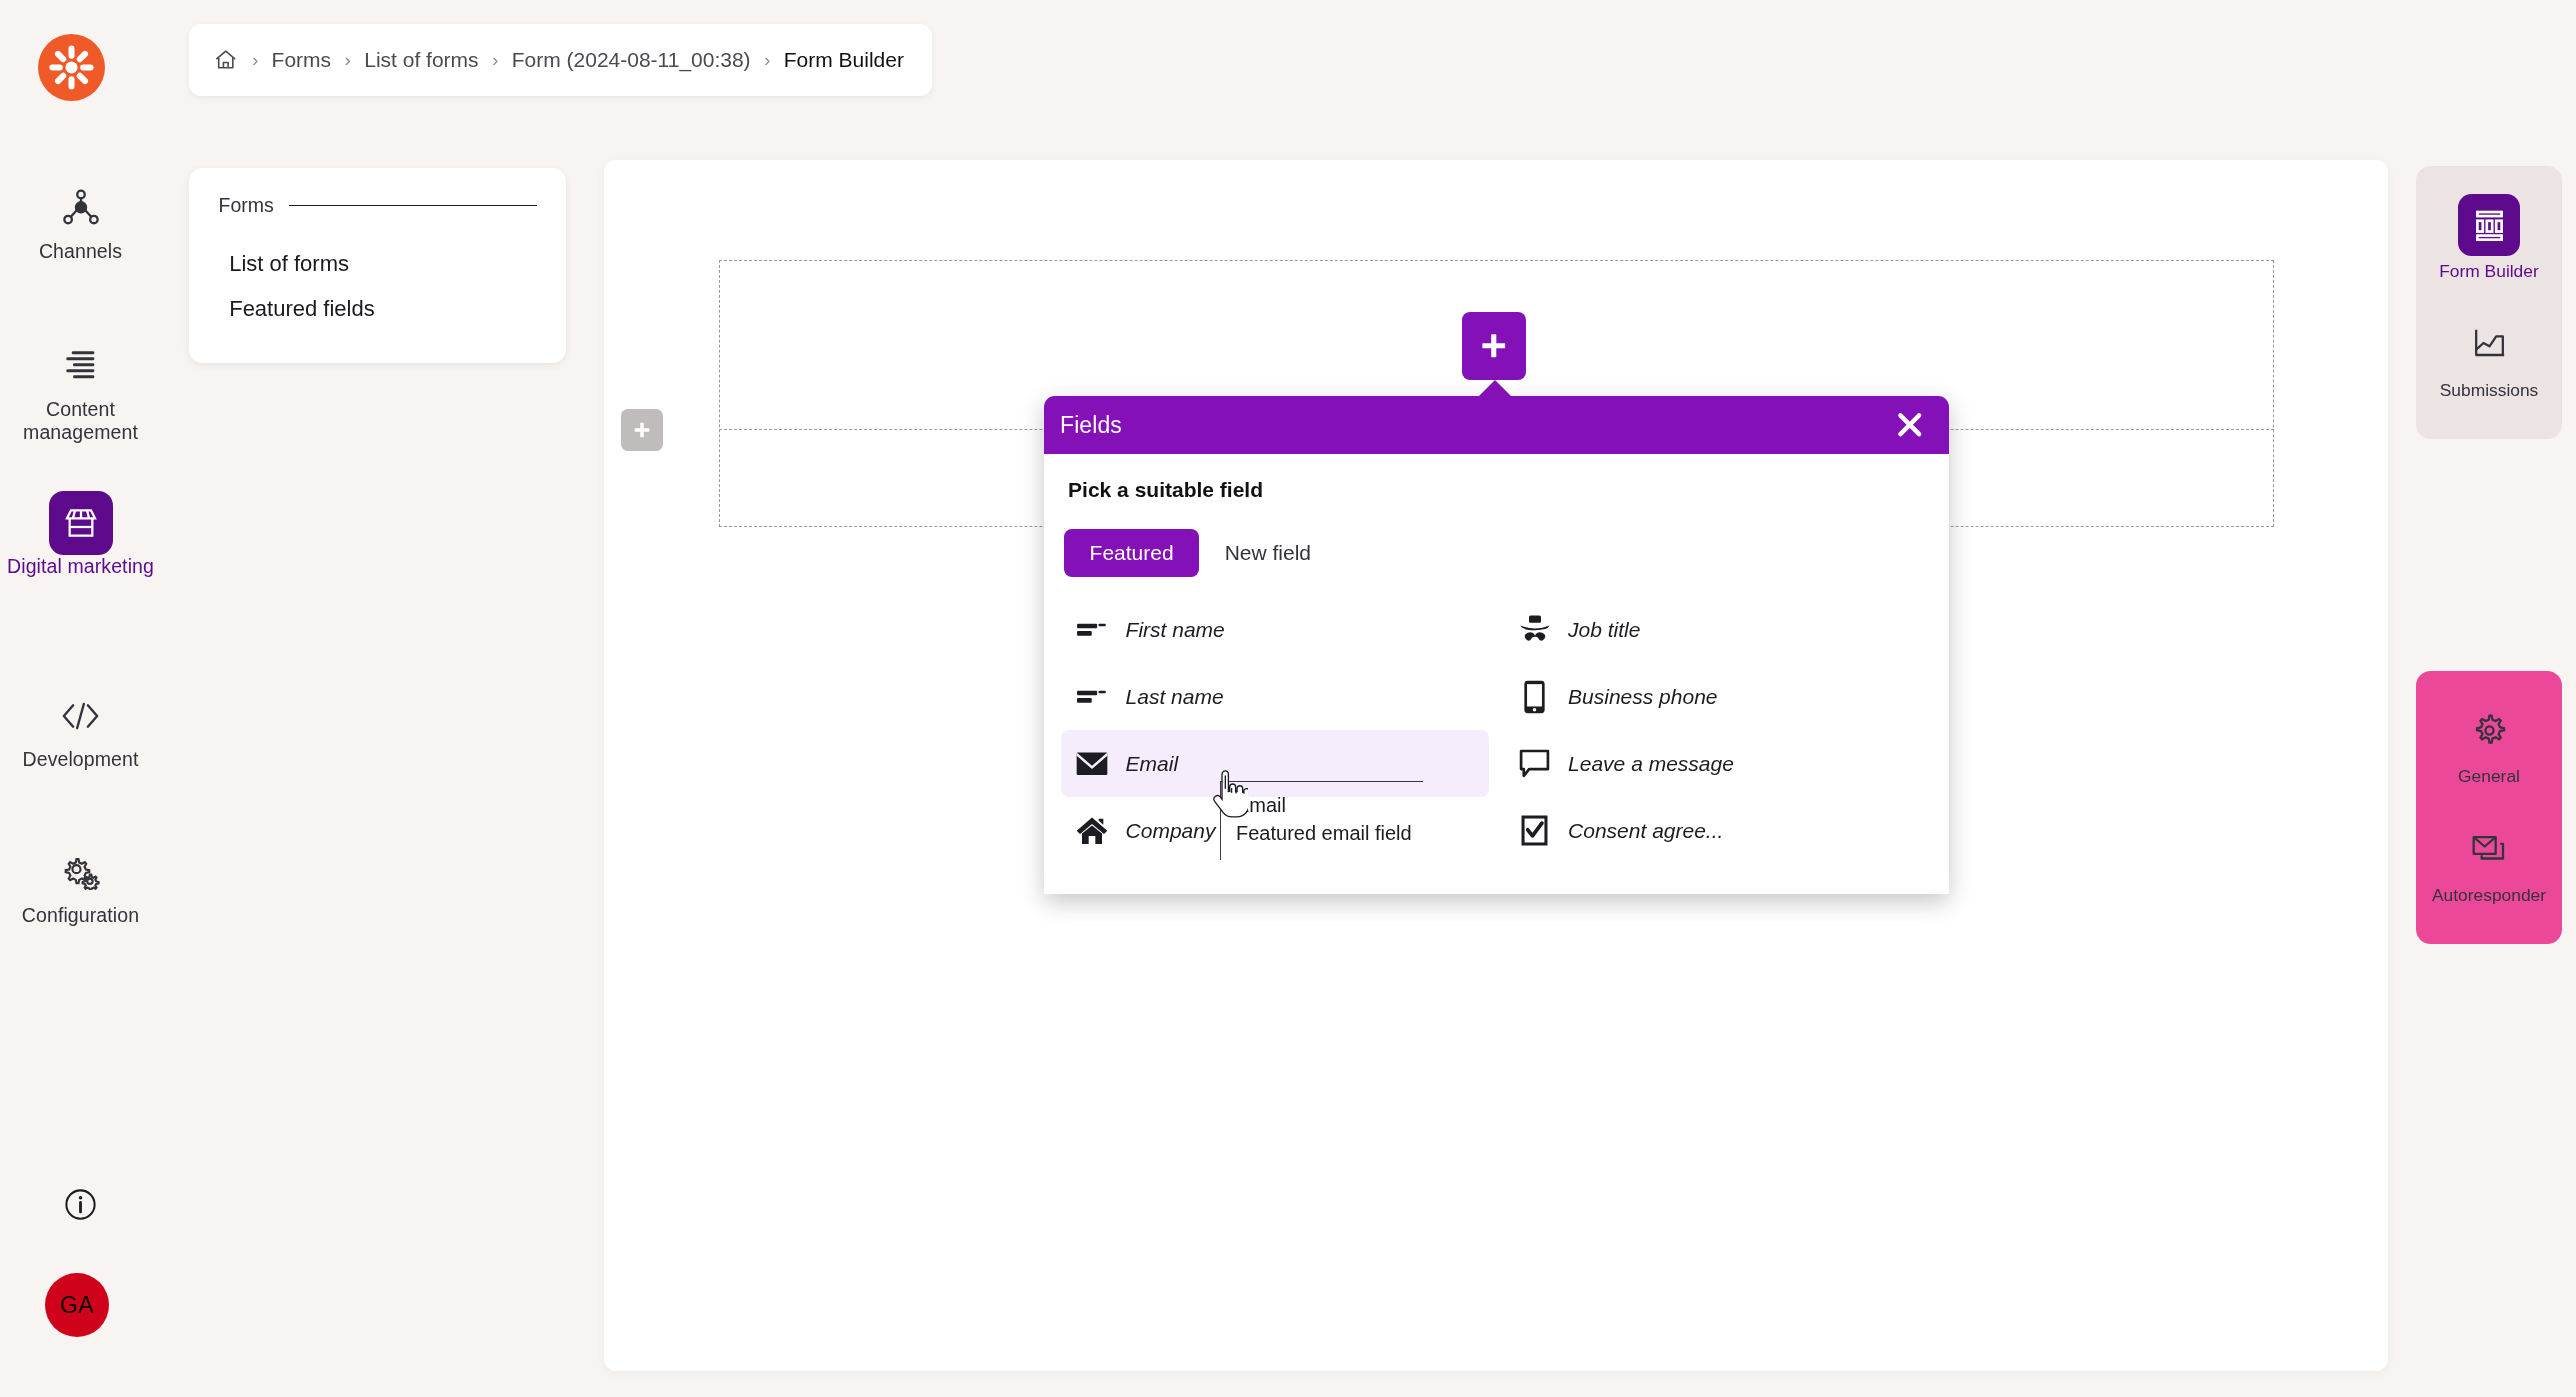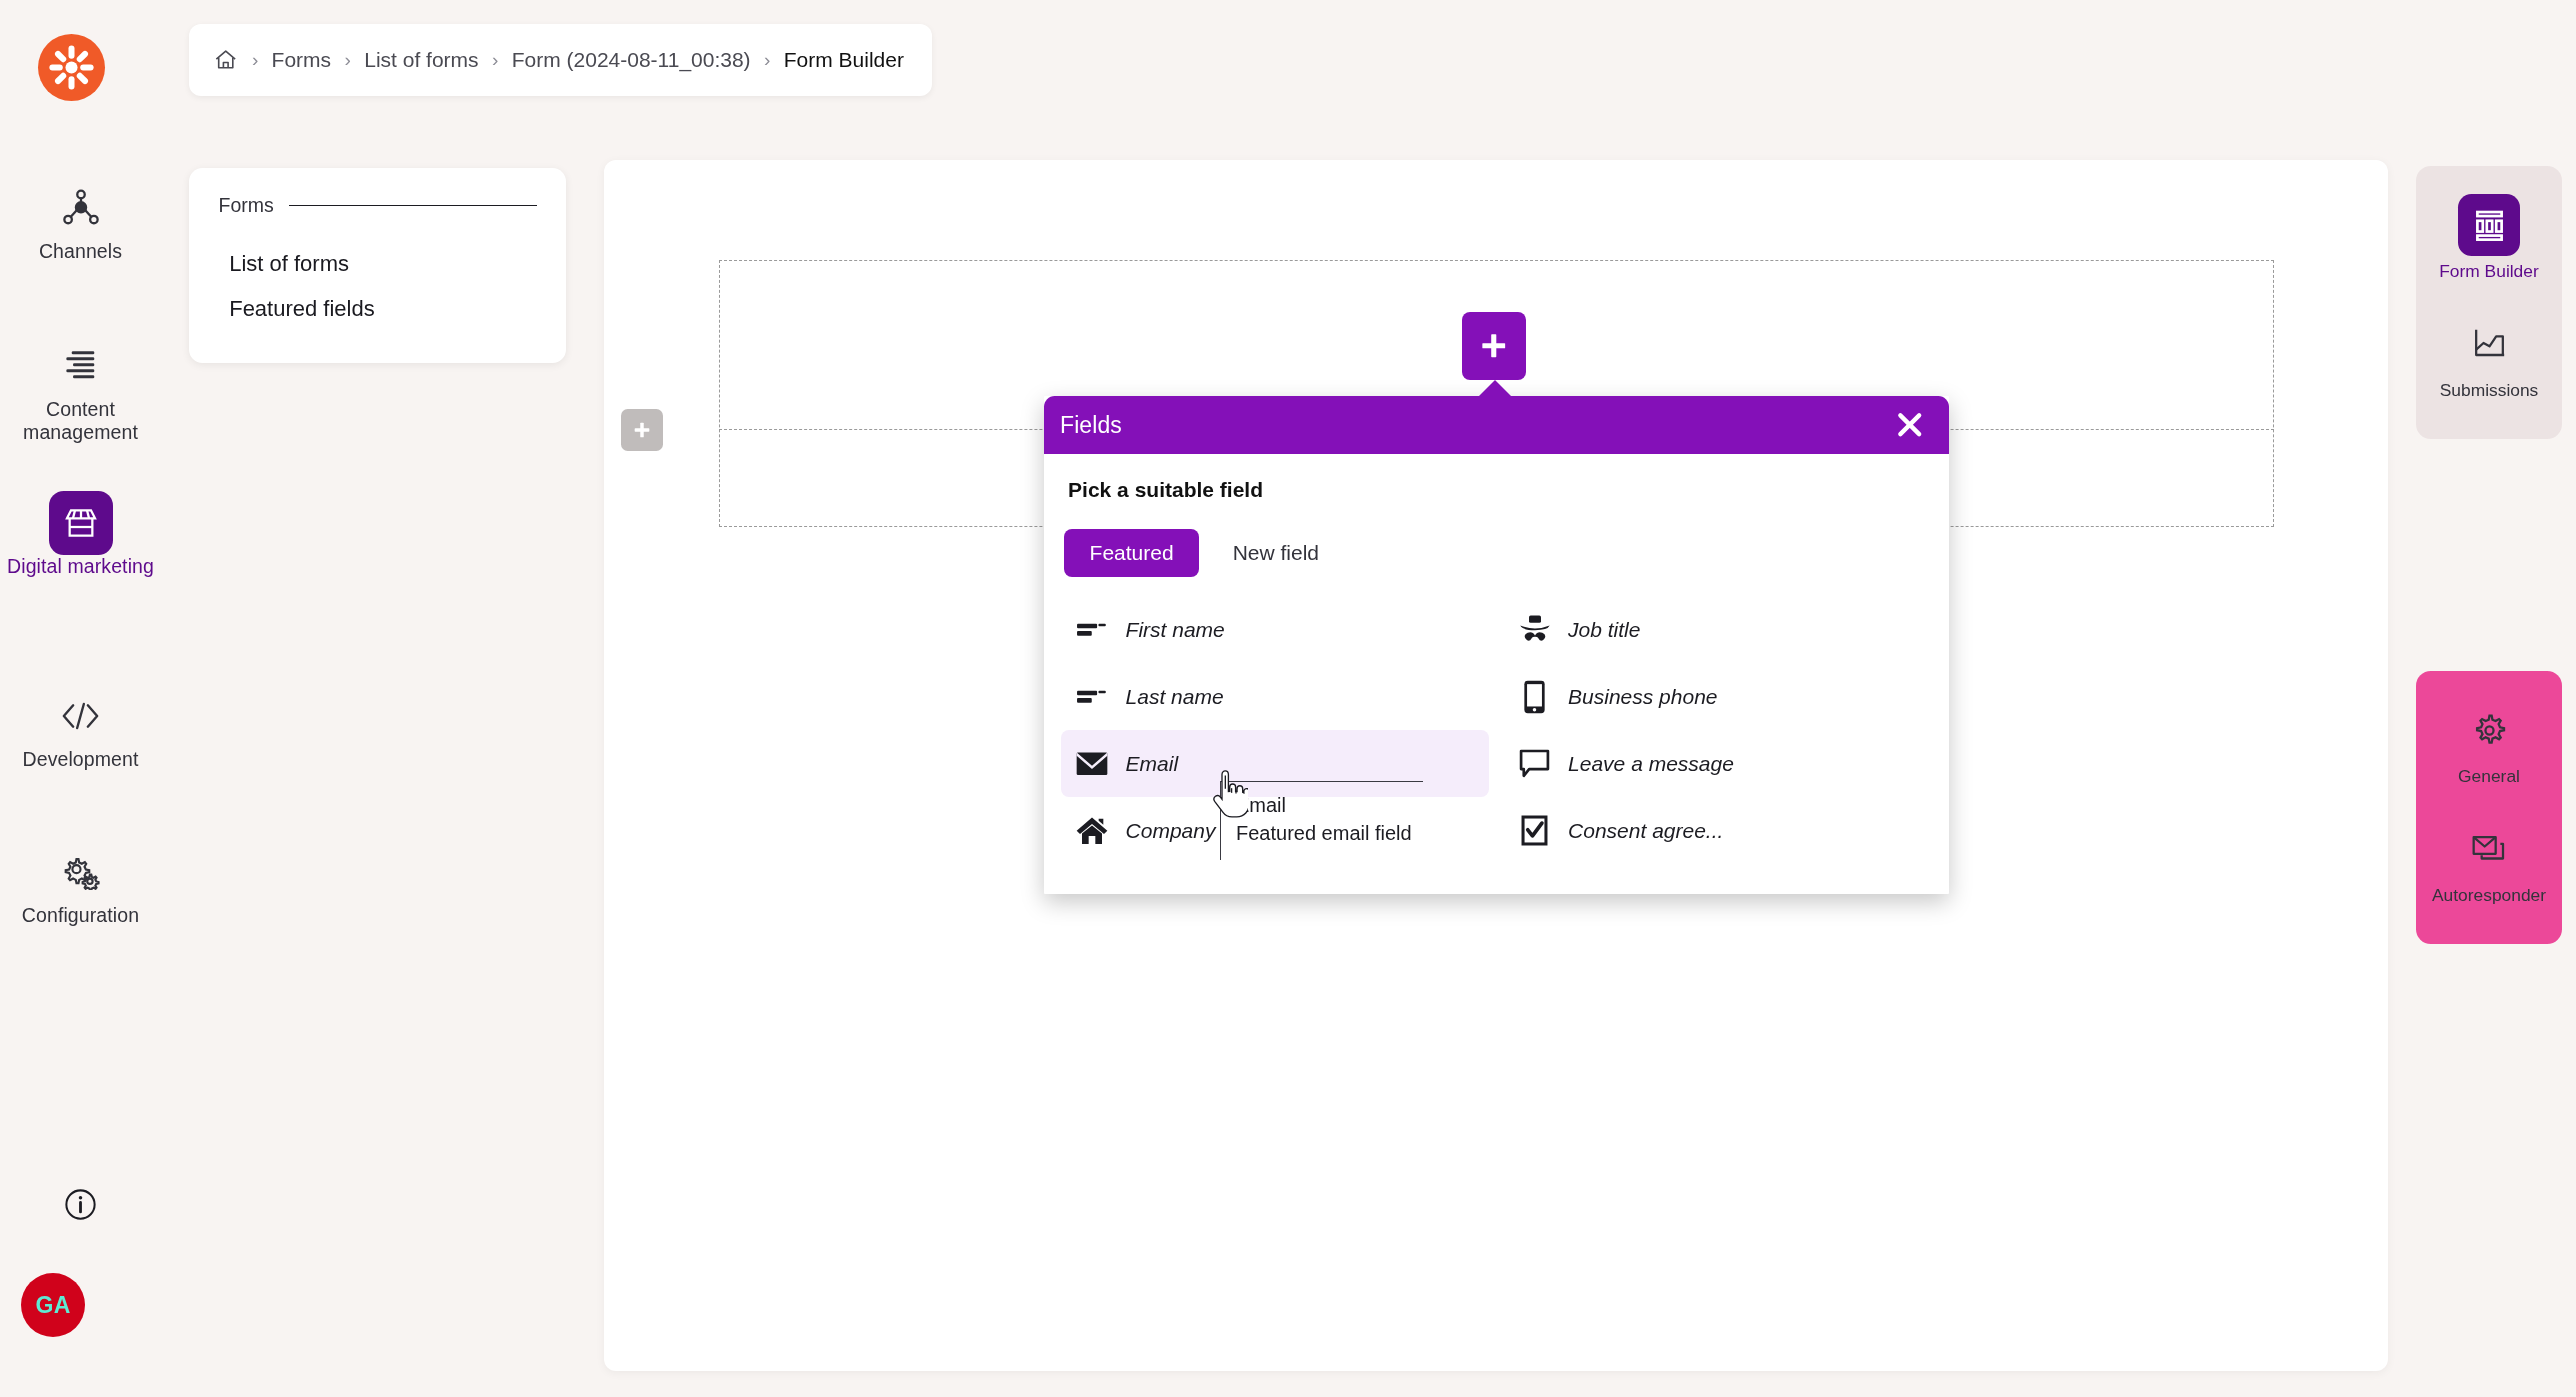--- a/index.html
+++ b/index.html
@@ -63,27 +63,27 @@
   #rail-config     { top: 840px; }
 
   #info-icon-wrap {
     position: absolute;
     left: 0; top: 1187px;
     width: 161px; text-align: center;
     cursor: pointer;
   }
   #user-avatar {
     position: absolute;
-    left: 21px; top: 1273px;
+    left: 45px; top: 1273px;
     width: 64px; height: 64px;
     border-radius: 50%;
     background: #d0021b;
-    color: #5eead4;
+    color: #000000;
     font-size: 23px;
-    font-weight: bold;
+    font-weight: normal;
     display: flex; align-items: center; justify-content: center;
     letter-spacing: 0.3px;
     cursor: pointer;
   }
 
   
   #breadcrumb-bar {
     position: absolute;
     left: 189px; top: 24px;
     height: 72px;
@@ -225,21 +225,21 @@
 
   #dialog-subtitle {
     font-size: 21px;
     font-weight: bold;
     color: #111;
     padding: 4px 0 0 6.7px;
   }
 
   #dialog-tabs {
     display: flex; align-items: center;
-    gap: 8px;
+    gap: 0;
     margin: 27px 0 19px 0;
     padding-left: 2.7px;
   }
   .dlg-tab {
     font-size: 21px;
     padding: 12px 25.5px;
     border-radius: 8px;
     color: #33333b;
     cursor: pointer;
     white-space: nowrap;

